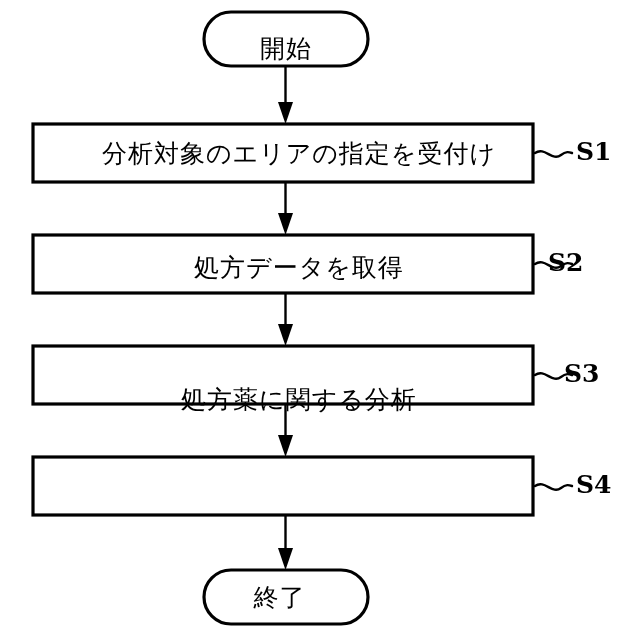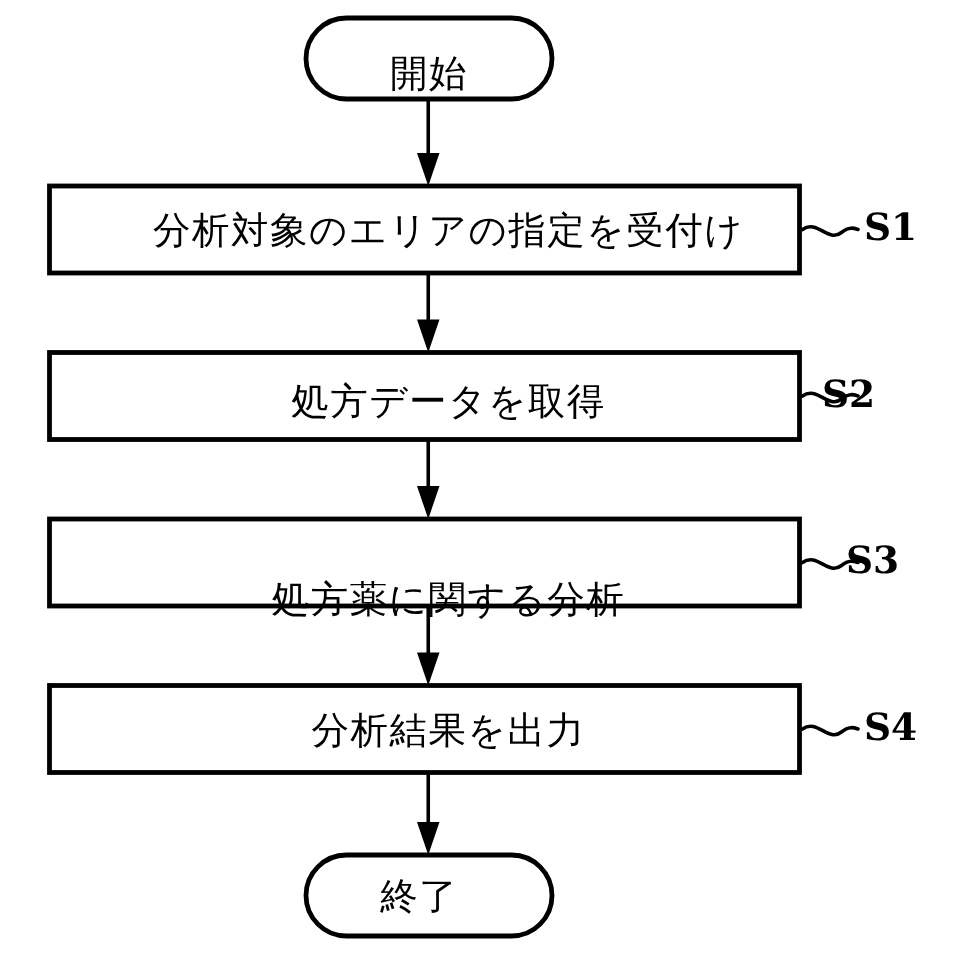--- a/index.html
+++ b/index.html
@@ -113,19 +113,18 @@
   <div class="step-label" style="left:576px; top:139px;">S1</div>
 
   <div class="node-label process-label" style="left:33px; top:235px; width:500px; height:64px;">処方データを取得</div>
 
   <div class="step-label" style="left:548px; top:250px;">S2</div>
 
   <div class="node-label process-label" style="left:33px; top:346px; width:500px; height:44px;margin-top:31px;">処方薬に関する分析</div>
 
   <div class="step-label" style="left:564px; top:361px;">S3</div>
 
-  <div class="node-label process-label" style="left:33px; top:457px; width:500px; height:58px;">分析結果を出力</div>
 
   <div class="step-label" style="left:576px; top:472px;text-align:center;">S4</div>
 
   <div class="node-label terminal-label" style="left:204px; top:570px; width:151px; height:54px;">終了</div>
 
 </div>
 
 </body></html>

